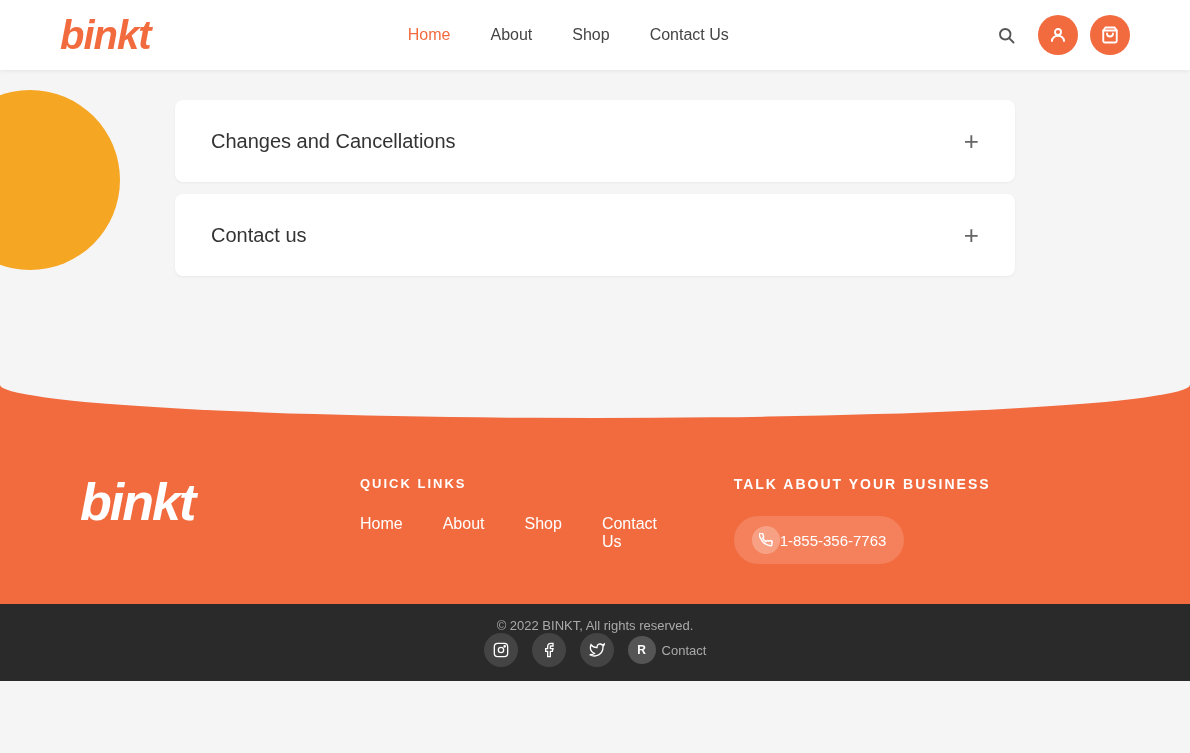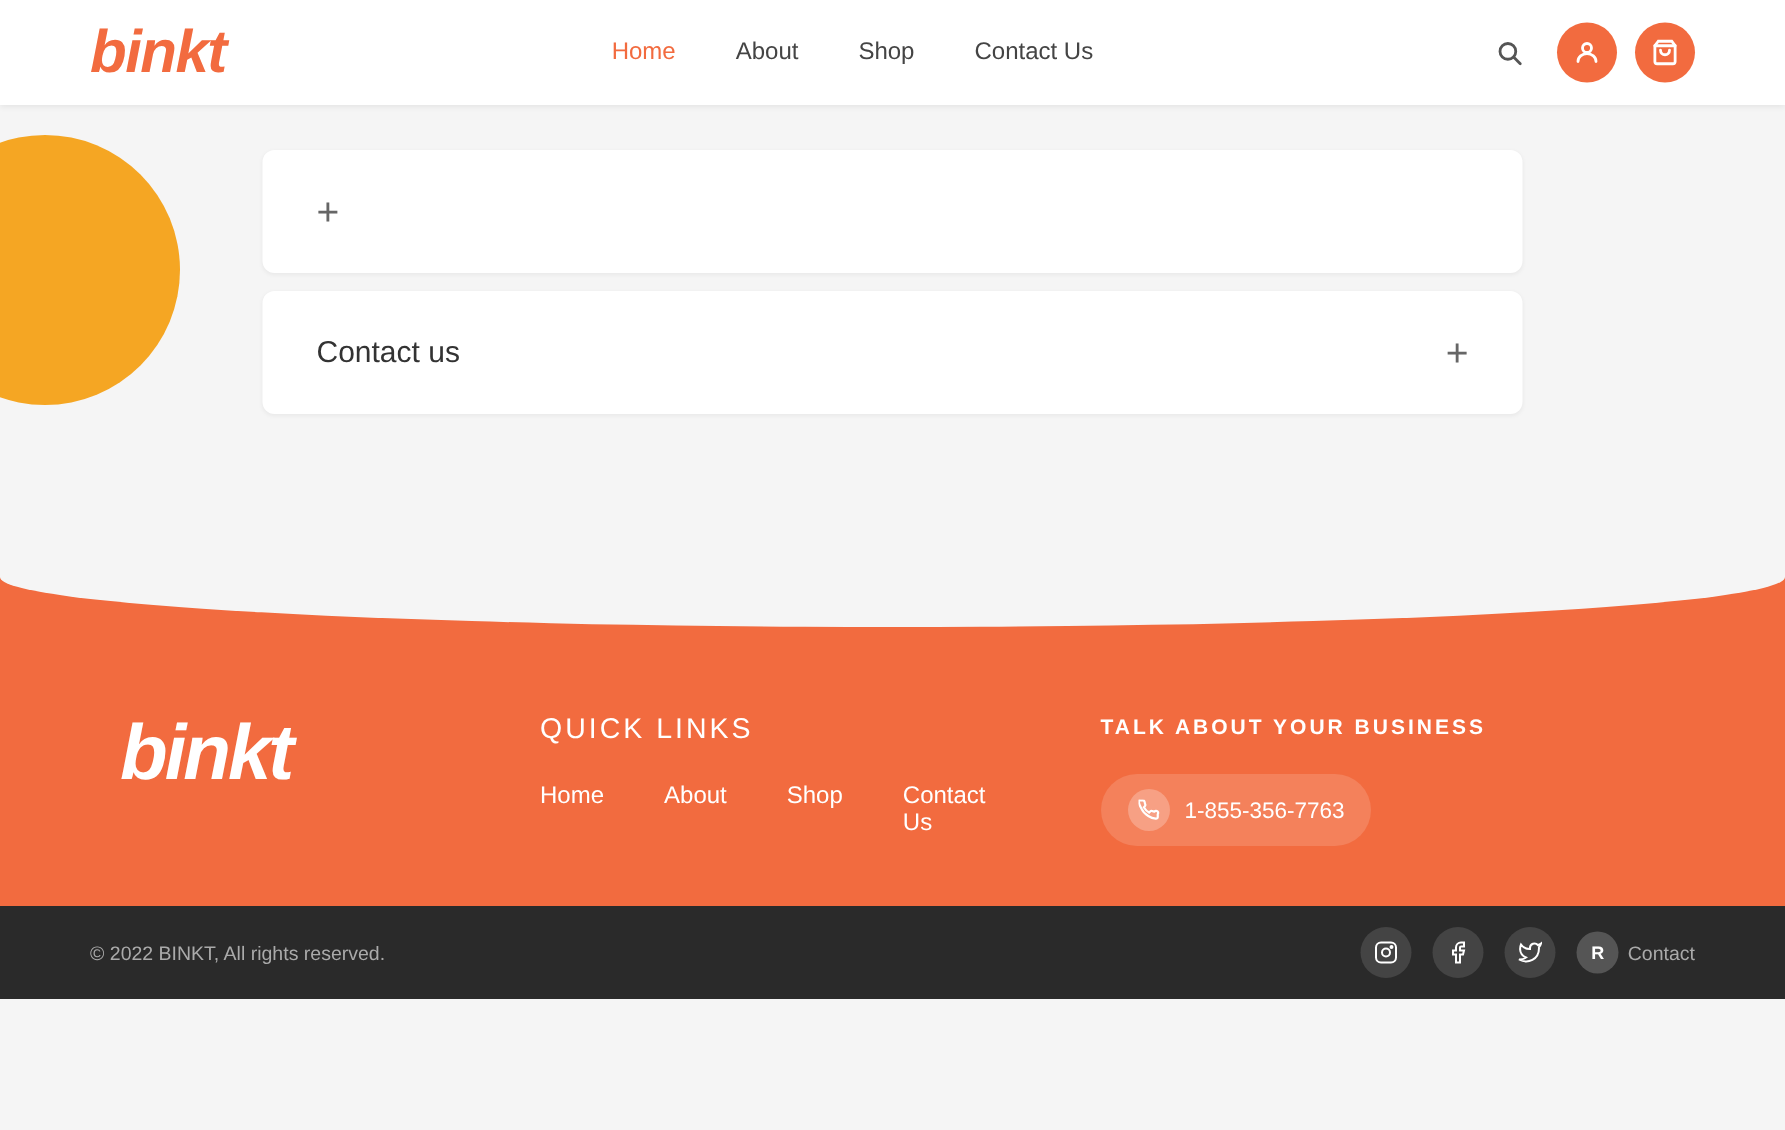--- a/index.html
+++ b/index.html
@@ -138,22 +138,22 @@
       font-style: italic;
       letter-spacing: -2px;
       line-height: 1;
       display: block;
     }
 
     .footer-links-section {
       flex: 1;
     }
     .footer-links-title {
-      font-size: 19px;
-      font-weight: 400;
+      font-size: 13px;
+      font-weight: 700;
       letter-spacing: 2px;
       color: #fff;
       margin-bottom: 24px;
       text-transform: uppercase;
     }
     .footer-links {
       display: flex;
       gap: 40px;
     }
     .footer-links a {
@@ -174,21 +174,20 @@
       text-transform: uppercase;
     }
     .footer-contact-items {
       display: flex;
       gap: 24px;
       flex-wrap: wrap;
     }
     .footer-contact-item {
       display: flex;
       align-items: center;
-      gap: 10px;
       background: rgba(255,255,255,0.15);
       border-radius: 24px;
       padding: 10px 18px;
     }
     .footer-contact-icon {
       width: 28px;
       height: 28px;
       border-radius: 50%;
       background: rgba(255,255,255,0.25);
       display: flex;
@@ -202,20 +201,21 @@
       color: #fff;
     }
 
     
     .bottom-bar {
       background: #2a2a2a;
       padding: 14px 60px;
       display: flex;
       align-items: center;
       justify-content: space-between;
+      flex-direction: column;
     }
     .copyright {
       color: #aaa;
       font-size: 13px;
     }
     .social-icons {
       display: flex;
       gap: 14px;
       align-items: center;
     }
@@ -298,20 +298,21 @@
       </svg>
     </button>
   </div>
 </header>
 
 <div class="main-content">
   <div class="orange-circle"></div>
   <div class="faq-container">
 
     <div class="faq-item">
+      <h3>Changes and Cancellations</h3>
       <span class="faq-plus">+</span>
     </div>
 
     <div class="faq-item">
       <h3>Contact us</h3>
       <span class="faq-plus">+</span>
     </div>
 
   </div>
 </div>

